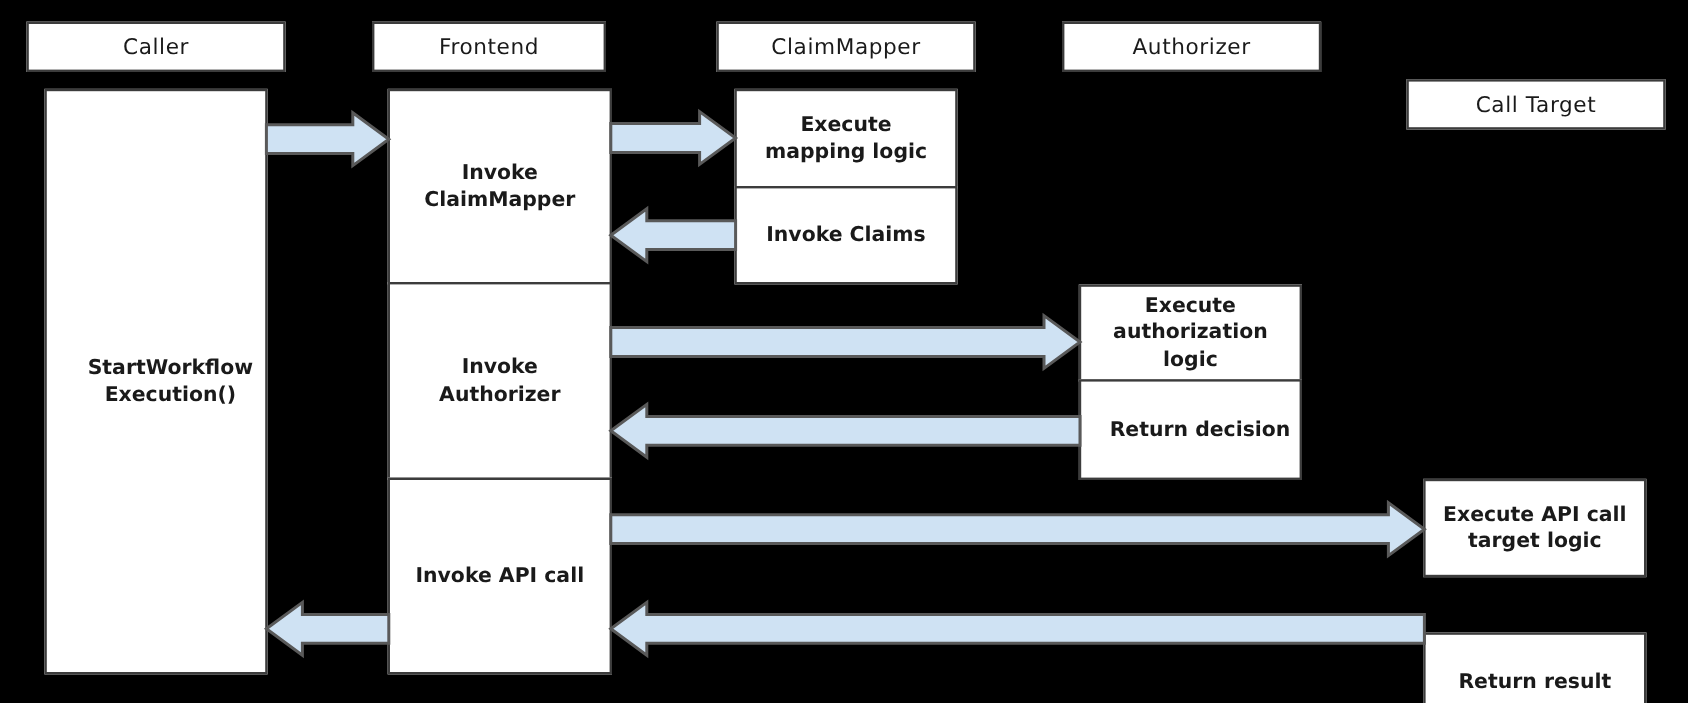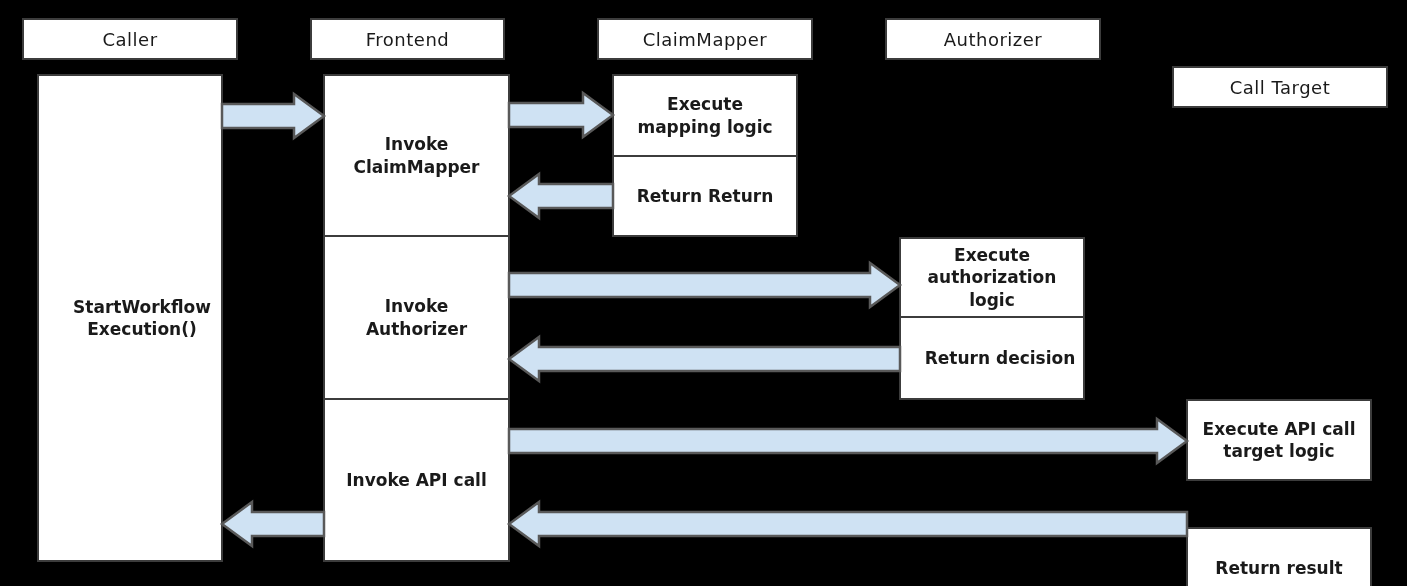--- a/index.html
+++ b/index.html
@@ -63,21 +63,21 @@
 Execution()</div>
 
   <div class="node" style="left:323px;top:74px;width:187px;height:163px;">Invoke
 ClaimMapper</div>
   <div class="node" style="left:323px;top:235px;width:187px;height:165px;">Invoke
 Authorizer</div>
   <div class="node" style="left:323px;top:398px;width:187px;height:164px;">Invoke API call</div>
 
   <div class="node" style="left:612px;top:74px;width:186px;height:83px;">Execute
 mapping logic</div>
-  <div class="node" style="left:612px;top:155px;width:186px;height:82px;">Return Return</div>
+  <div class="node" style="left:612px;top:155px;width:186px;height:82px;">Invoke Claims</div>
 
   <div class="node" style="left:899px;top:237px;width:186px;height:81px;">Execute
 authorization
 logic</div>
   <div class="node" style="left:899px;top:316px;width:186px;height:84px;padding-left:16px;">Return decision</div>
 
   <div class="node" style="left:1186px;top:399px;width:186px;height:82px;">Execute API call
 target logic</div>
   <div class="node" style="left:1186px;top:479px;width:186px;height:83px;margin-top:48px;">Return result</div>
 

